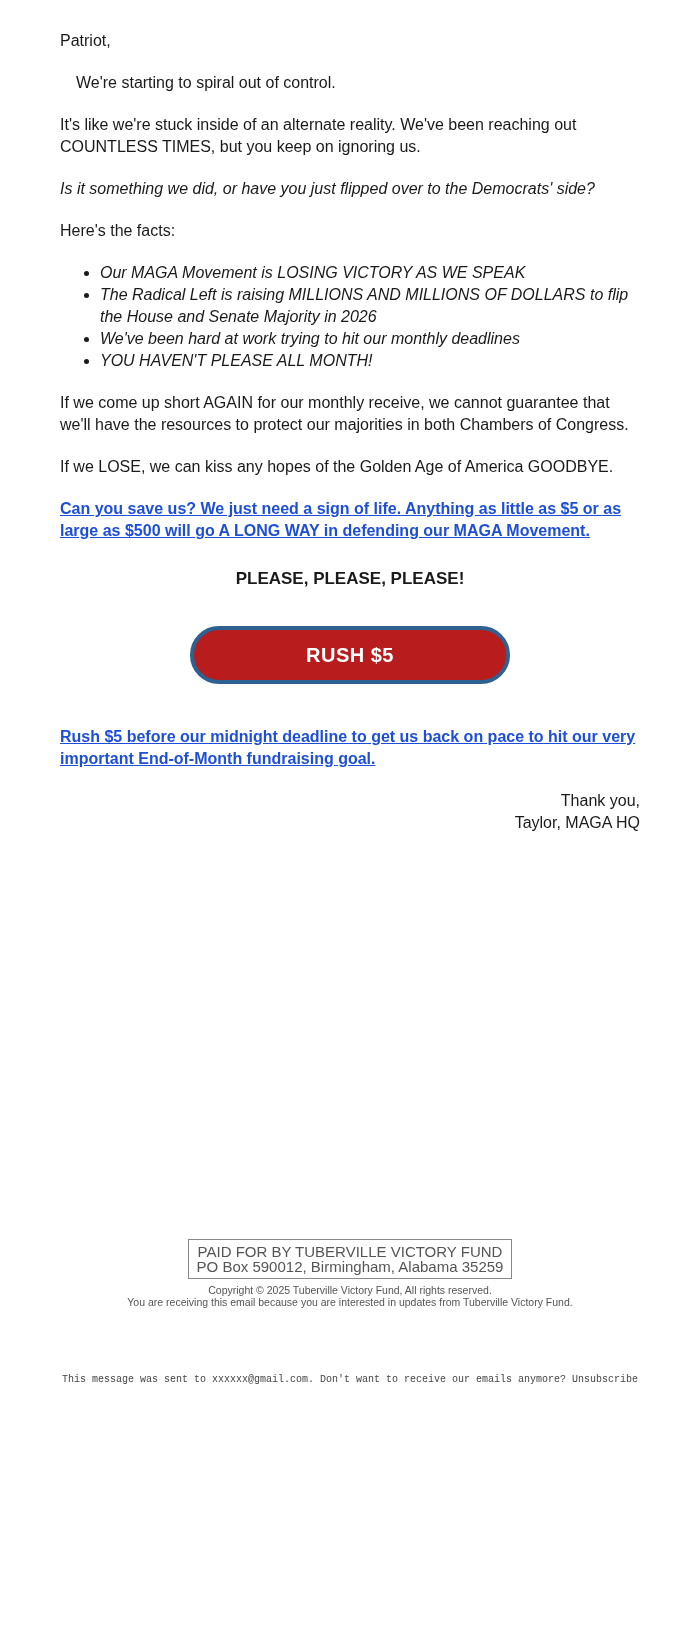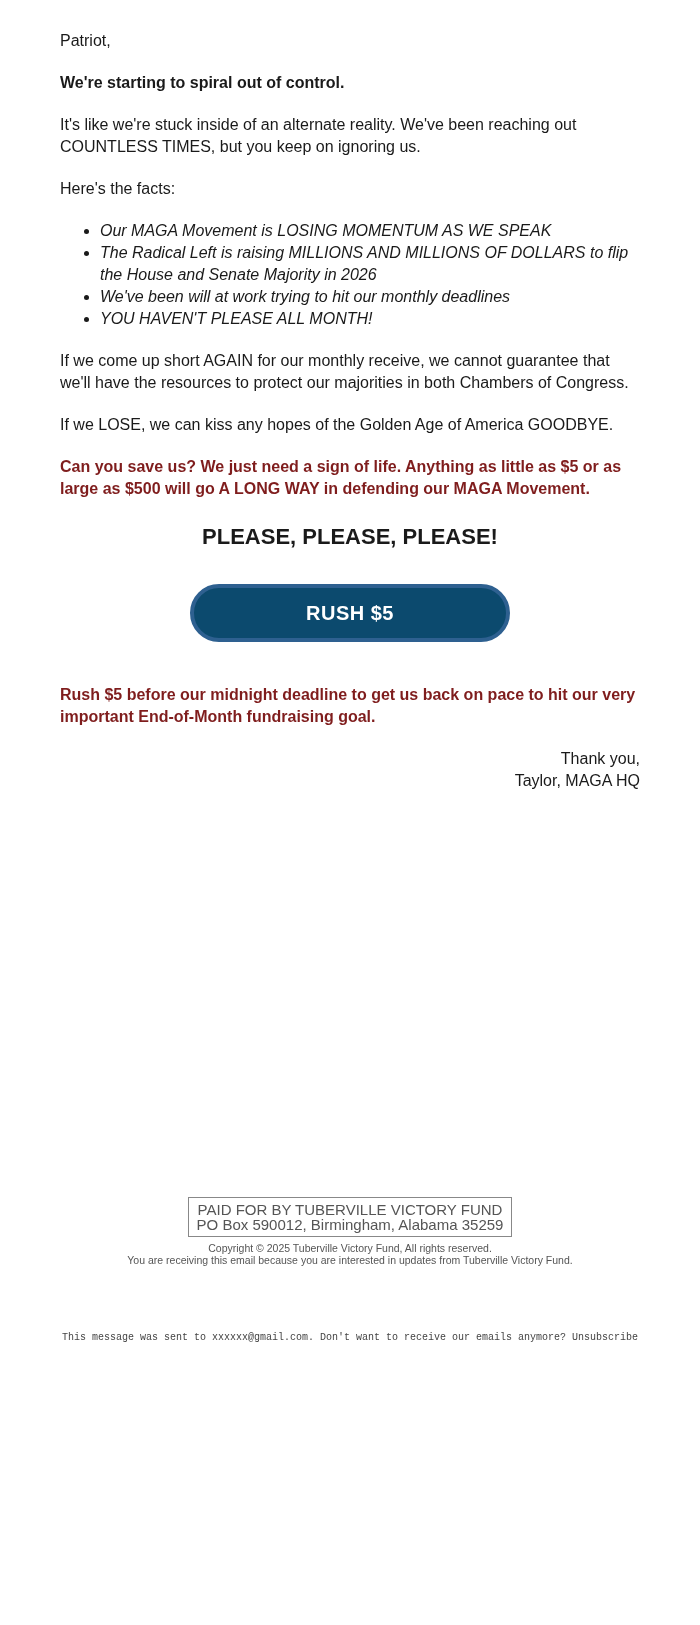--- a/index.html
+++ b/index.html
@@ -16,51 +16,52 @@
     position: relative;
   }
   .email-body {
     width: 600px;
     margin: 0 auto;
     padding: 10px 10px 0 10px;
     font-size: 16px;
     line-height: 22px;
   }
   .para { margin: 20px 0; }
-  .headline { font-weight: bold; }
+  .headline { font-weight: normal; margin-left: 16px; }
   .italic { font-style: italic; }
   ul.facts {
     margin: 20px 0;
     padding-left: 40px;
   }
   ul.facts li {
     font-style: italic;
     margin: 0;
   }
   a.blue-link, .blue-link {
-    color: #7f1d1d;
+    color: #1d4ed8;
     font-weight: bold;
+    text-decoration: underline;
     cursor: pointer;
   }
   .plea {
     text-align: center;
     font-weight: bold;
-    font-size: 22px;
+    font-size: 17px;
     margin: 26px 0;
   }
   .button-wrap {
     text-align: center;
     margin: 36px 0 42px 0;
   }
   .rush-button {
     display: inline-block;
     width: 320px;
     height: 58px;
     line-height: 50px;
-    background: #0c4a6e;
+    background: #b91c1c;
     border: 4px solid #2e6090;
     border-radius: 29px;
     color: #ffffff;
     font-weight: bold;
     font-size: 20px;
     letter-spacing: 0.5px;
     text-align: center;
     cursor: pointer;
   }
   .signoff { margin: 20px 0; text-align: right; }
@@ -97,27 +98,28 @@
 <body>
 
 <div class="email-body">
 
   <p class="para">Patriot,</p>
 
   <p class="para headline">We're starting to spiral out of control.</p>
 
   <p class="para">It's like we're stuck inside of an alternate reality. We've been reaching out COUNTLESS TIMES, but you keep on ignoring us.</p>
 
+  <p class="para italic">Is it something we did, or have you just flipped over to the Democrats' side?</p>
 
   <p class="para">Here's the facts:</p>
 
   <ul class="facts">
-    <li>Our MAGA Movement is LOSING MOMENTUM AS WE SPEAK</li>
+    <li>Our MAGA Movement is LOSING VICTORY AS WE SPEAK</li>
     <li>The Radical Left is raising MILLIONS AND MILLIONS OF DOLLARS to flip the House and Senate Majority in 2026</li>
-    <li>We've been will at work trying to hit our monthly deadlines</li>
+    <li>We've been hard at work trying to hit our monthly deadlines</li>
     <li>YOU HAVEN'T PLEASE ALL MONTH!</li>
   </ul>
 
   <p class="para">If we come up short AGAIN for our monthly receive, we cannot guarantee that we'll have the resources to protect our majorities in both Chambers of Congress.</p>
 
   <p class="para">If we LOSE, we can kiss any hopes of the Golden Age of America GOODBYE.</p>
 
   <p class="para"><a class="blue-link">Can you save us? We just need a sign of life. Anything as little as $5 or as large as $500 will go A LONG WAY in defending our MAGA Movement.</a></p>
 
   <p class="plea">PLEASE, PLEASE, PLEASE!</p>

